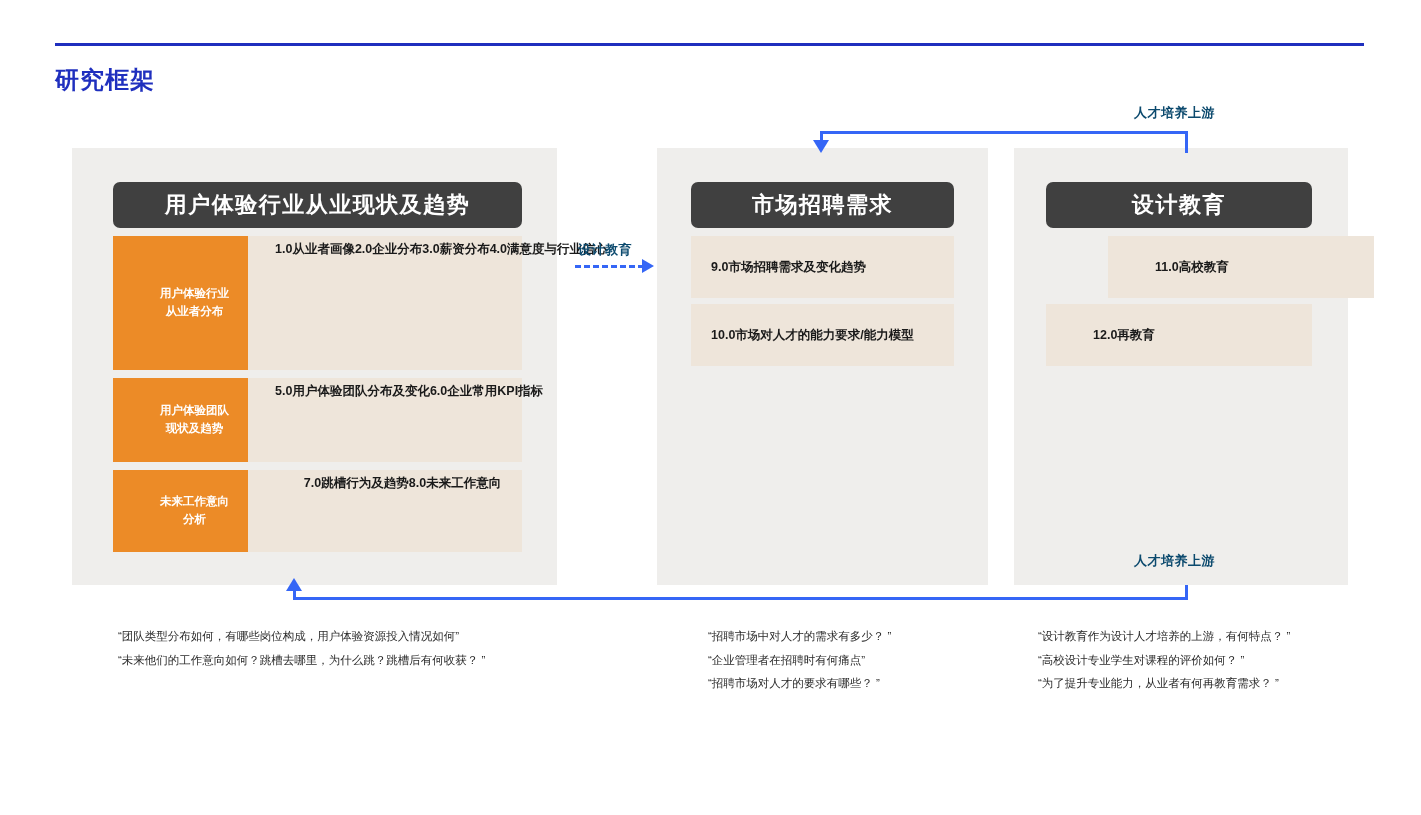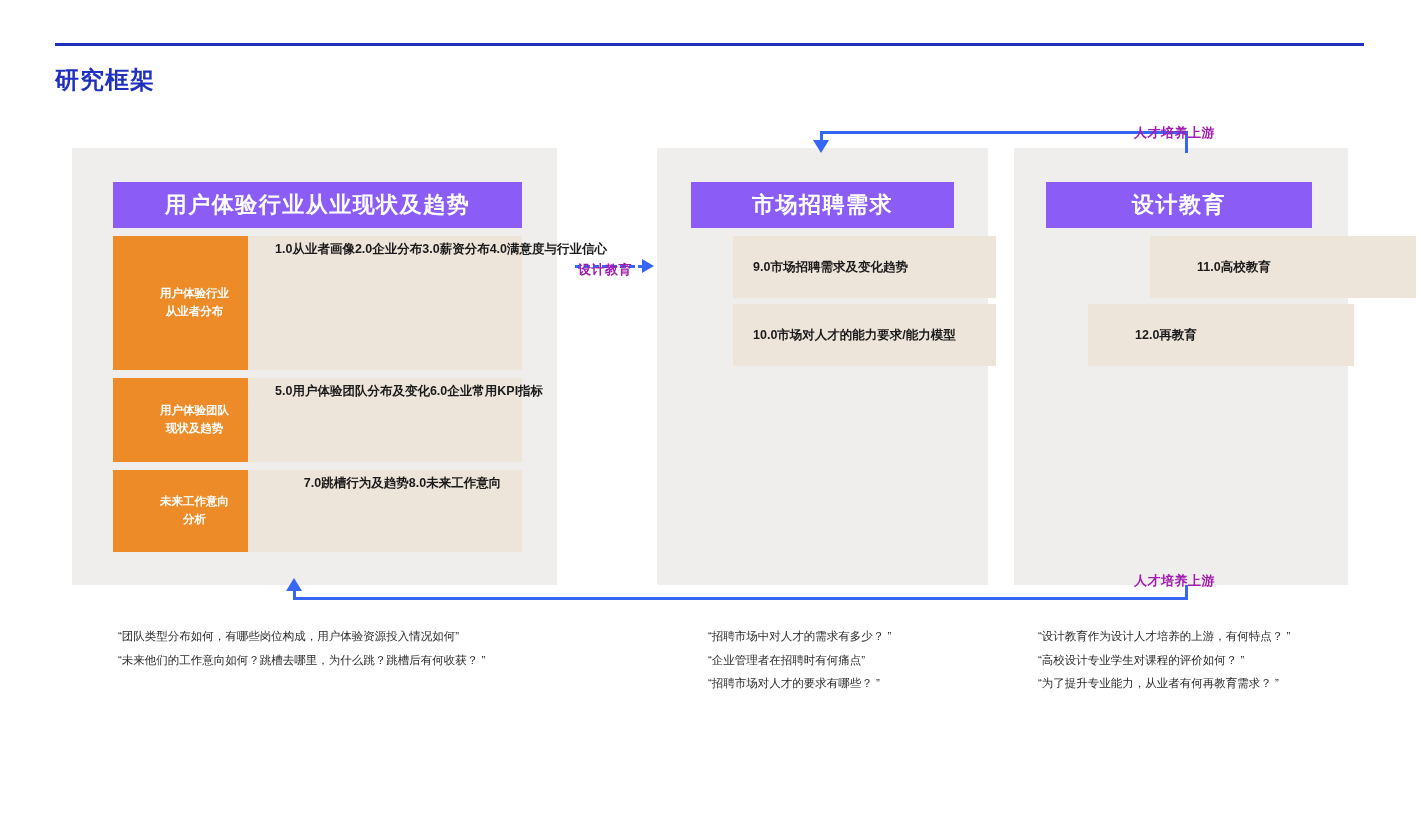--- a/index.html
+++ b/index.html
@@ -40,29 +40,30 @@
   .panel {
     position: absolute;
     background: #efeeec;
   }
   #panel-left   { left: 72px;   top: 148px; width: 485px; height: 437px; }
   #panel-middle { left: 657px;  top: 148px; width: 331px; height: 437px; }
   #panel-right  { left: 1014px; top: 148px; width: 334px; height: 437px; }
 
   .col-header {
     position: absolute;
-    background: #8b5cf6;
+    background: #404040;
     color: #ffffff;
     font-size: 22px;
     font-weight: bold;
     letter-spacing: 1.5px;
     display: flex;
     align-items: center;
     justify-content: center;
     text-align: center;
+    border-radius: 7px;
   }
   #header-left   { left: 113px;  top: 182px; width: 409px; height: 46px; }
   #header-middle { left: 691px;  top: 182px; width: 263px; height: 46px; }
   #header-right  { left: 1046px; top: 182px; width: 266px; height: 46px; }
 
   
   .row {
     position: absolute;
     display: flex;
     background: #eee5da;
@@ -102,21 +103,20 @@
     white-space: nowrap;
   }
 
   
   .card {
     position: absolute;
     background: #eee5da;
     display: flex;
     align-items: center;
     box-sizing: border-box;
-    margin-left: 42px;
   }
   .card span {
     font-size: 12.5px;
     font-weight: bold;
     color: #1a1a1a;
     white-space: nowrap;
   }
   #card-m1 { left: 691px; top: 236px; width: 263px; height: 62px; padding-left: 20px; }
   #card-m2 { left: 691px; top: 304px; width: 263px; height: 62px; padding-left: 20px; }
   #card-r1 { left: 1108px; top: 236px; width: 266px; height: 62px; padding-left: 47px; }
@@ -150,24 +150,23 @@
     width: 0; height: 0;
     border-left: 8px solid transparent;
     border-right: 8px solid transparent;
     border-bottom: 13px solid #3566f6;
   }
 
   .conn-label {
     position: absolute;
     font-size: 13px;
     font-weight: bold;
-    color: #a21caf;
+    color: #0c4a6e;
     letter-spacing: 0.5px;
     white-space: nowrap;
-    margin-top: 20px;
   }
   #label-top-right { left: 1134px; top: 104px; }
   #label-bot-right { left: 1134px; top: 552px; }
   #label-flow      { left: 578px;  top: 241px; }
 
   
   #dash-line {
     position: absolute;
     left: 575px; top: 265px;
     width: 69px; height: 0;

